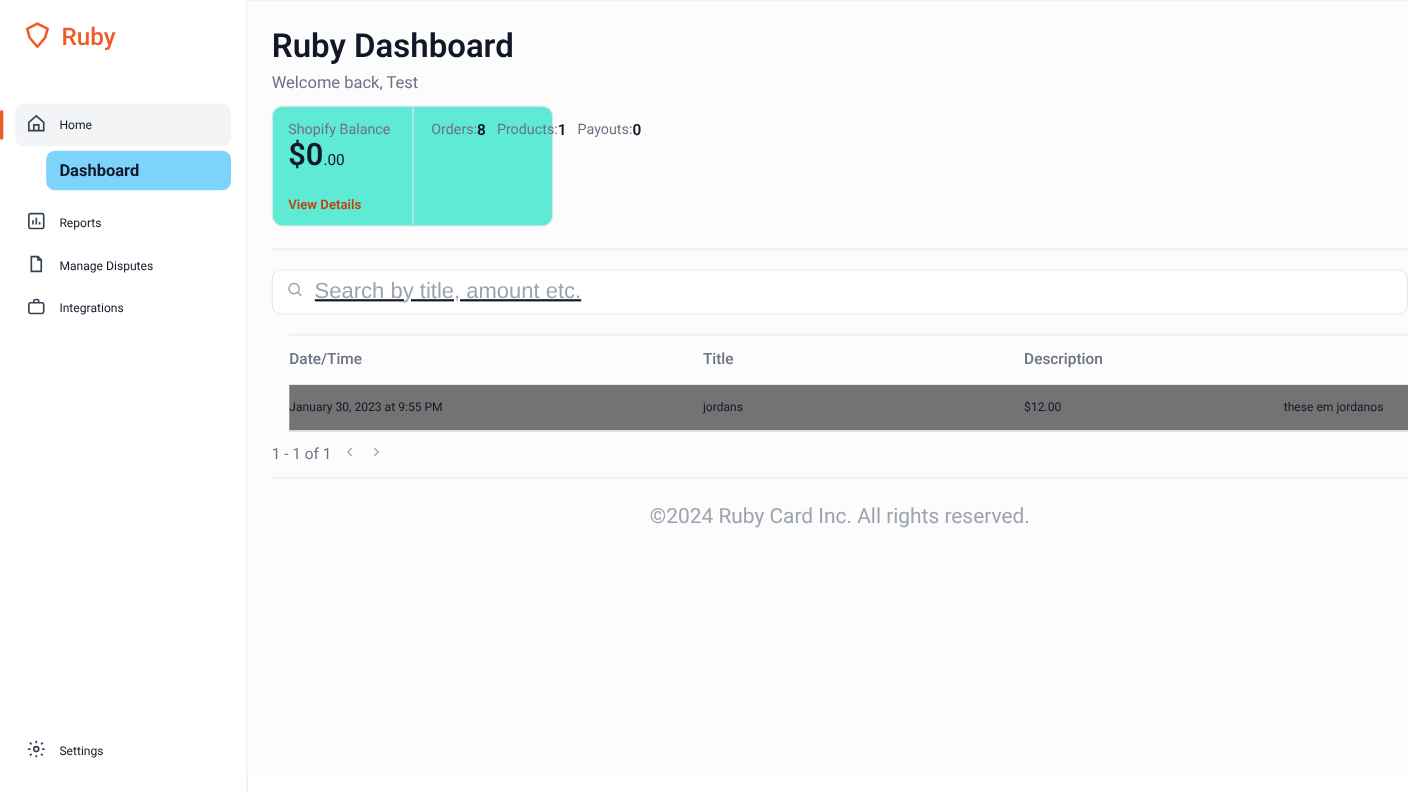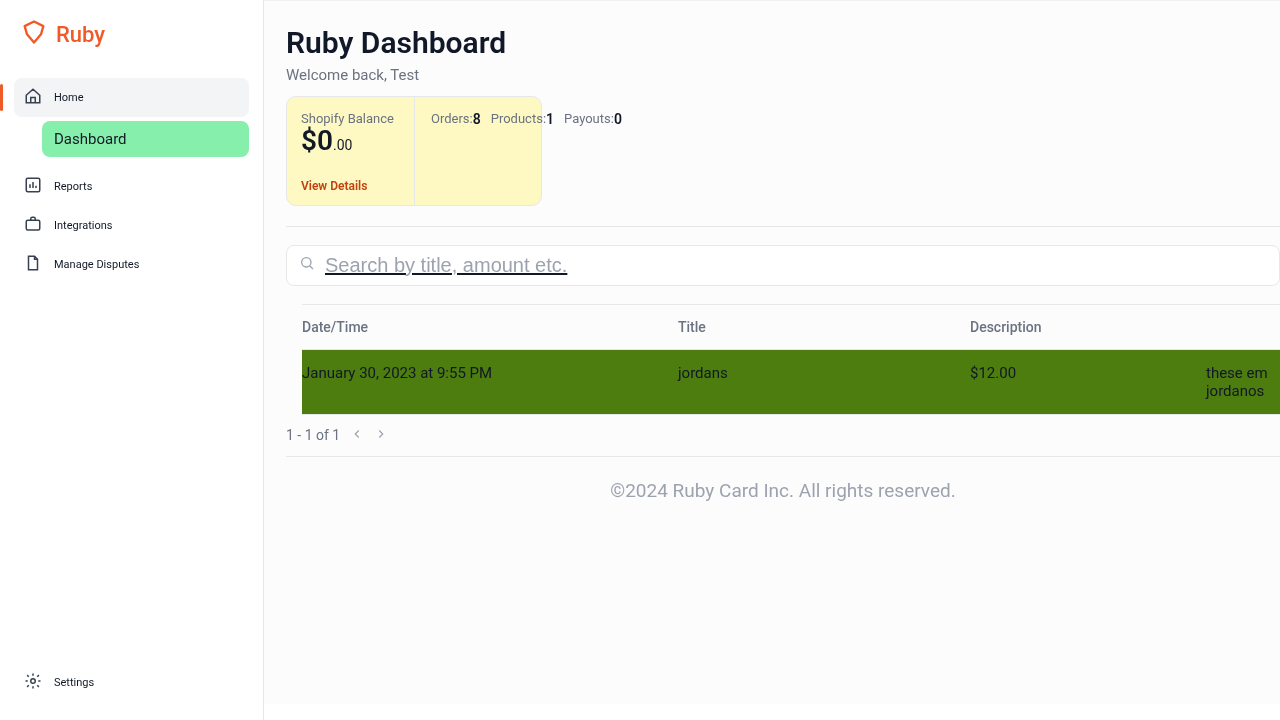--- a/index.html
+++ b/index.html
@@ -5,26 +5,27 @@
   * { box-sizing: border-box; margin: 0; padding: 0; }
   body {
     font-family: -apple-system, BlinkMacSystemFont, "Segoe UI", Roboto, Helvetica, Arial, sans-serif;
     background: #ffffff;
     width: 1280px;
     height: 720px;
     overflow: hidden;
     display: flex;
   }
   .sidebar {
-    width: 264px;
+    width: 225px;
     height: 720px;
     border-right: 1px solid #e5e7eb;
     display: flex;
     flex-direction: column;
     padding-top: 18px;
+    gap: 16px;
   }
   .logo {
     display: flex;
     align-items: center;
     gap: 8px;
     padding-left: 20px;
     margin-bottom: 28px;
     color: #f05a28;
   }
   .logo svg { width: 28px; height: 28px; }
@@ -62,21 +63,22 @@
   .nav-sub {
     margin-left: 28px;
     margin-top: 4px;
   }
   .nav-sub-item {
     padding: 9px 12px;
     border-radius: 8px;
     font-size: 15px;
     color: #111827;
     cursor: pointer;
-    background: #86efac;
+    background: #7dd3fc;
+    font-weight: bold;
   }
   .nav-bottom {
     padding: 0 14px 18px;
   }
   .main {
     flex: 1;
     background: #fcfcfd;
     height: 704px;
     display: flex;
     flex-direction: column;
@@ -86,21 +88,21 @@
     border-top: 1px solid #f0f0f0;
   }
   .page-title { font-size: 30px; font-weight: 600; color: #111827; }
   .welcome { font-size: 15px; color: #6b7280; margin-top: 6px; }
   .stats-card {
     margin-top: 12px;
     display: flex;
     border: 1px solid #e5e7eb;
     border-radius: 10px;
     width: 256px;
-    background: #fef9c3;
+    background: #5eead4;
   }
   .stats-left {
     padding: 14px 14px 12px;
     border-right: 1px solid #e5e7eb;
     flex: 0 0 auto;
     width: 128px;
   }
   .balance-label { font-size: 13px; color: #6b7280; }
   .balance-amount { font-size: 28px; font-weight: 600; color: #111827; margin-top: 0; line-height: 1.1; }
   .balance-cents { font-size: 14px; font-weight: 400; }
@@ -146,21 +148,21 @@
     border-top: 1px solid #e5e7eb;
     margin-left: 16px;
   }
   .thead, .trow {
     display: grid;
     grid-template-columns: 376px 292px 236px 1fr;
     padding: 14px 0;
     border-bottom: 1px solid #e5e7eb;
   }
   .thead { font-size: 14px; color: #6b7280; font-weight: 500; }
-  .trow { font-size: 15px; color: #111827; background:#4d7c0f; }
+  .trow { font-size: 11px; color: #111827; background:#737373; }
   .pagination {
     display: flex;
     align-items: center;
     gap: 10px;
     padding: 12px 0;
     font-size: 14px;
     color: #6b7280;
     border-bottom: 1px solid #e5e7eb;
   }
   .pagination svg { width: 14px; height: 14px; stroke: #9ca3af; cursor: pointer; }
@@ -203,34 +205,34 @@
         <svg viewBox="0 0 24 24" fill="none" stroke-width="2">
             <rect x="3" y="3" width="18" height="18" rx="2"></rect>
             <path d="M8 16 V11 M12 16 V8 M16 16 V13"></path>
           </svg>
       </span>
       <span>Reports</span>
     </div>
     <div class="nav-item">
       <span>
         <svg viewBox="0 0 24 24" fill="none" stroke-width="2">
+            <path d="M6 3 H14 L18 7 V21 H6 Z"></path>
+            <path d="M14 3 V7 H18"></path>
+          </svg>
+      </span>
+      <span>Manage Disputes</span>
+    </div>
+    <div class="nav-item">
+      <span>
+        <svg viewBox="0 0 24 24" fill="none" stroke-width="2">
             <rect x="3" y="7" width="18" height="13" rx="2"></rect>
             <path d="M9 7 V5 a2 2 0 0 1 2 -2 h2 a2 2 0 0 1 2 2 V7"></path>
           </svg>
       </span>
       <span>Integrations</span>
-    </div>
-    <div class="nav-item">
-      <span>
-        <svg viewBox="0 0 24 24" fill="none" stroke-width="2">
-            <path d="M6 3 H14 L18 7 V21 H6 Z"></path>
-            <path d="M14 3 V7 H18"></path>
-          </svg>
-      </span>
-      <span>Manage Disputes</span>
     </div>
   </div>
 
   <div class="nav-bottom">
     <div class="nav-item">
       <span>
         <svg viewBox="0 0 24 24" fill="none" stroke-width="2">
             <circle cx="12" cy="12" r="3"></circle>
             <path d="M12 2v3M12 19v3M4.2 4.2l2.1 2.1M17.7 17.7l2.1 2.1M2 12h3M19 12h3M4.2 19.8l2.1-2.1M17.7 6.3l2.1-2.1"></path>
           </svg>

